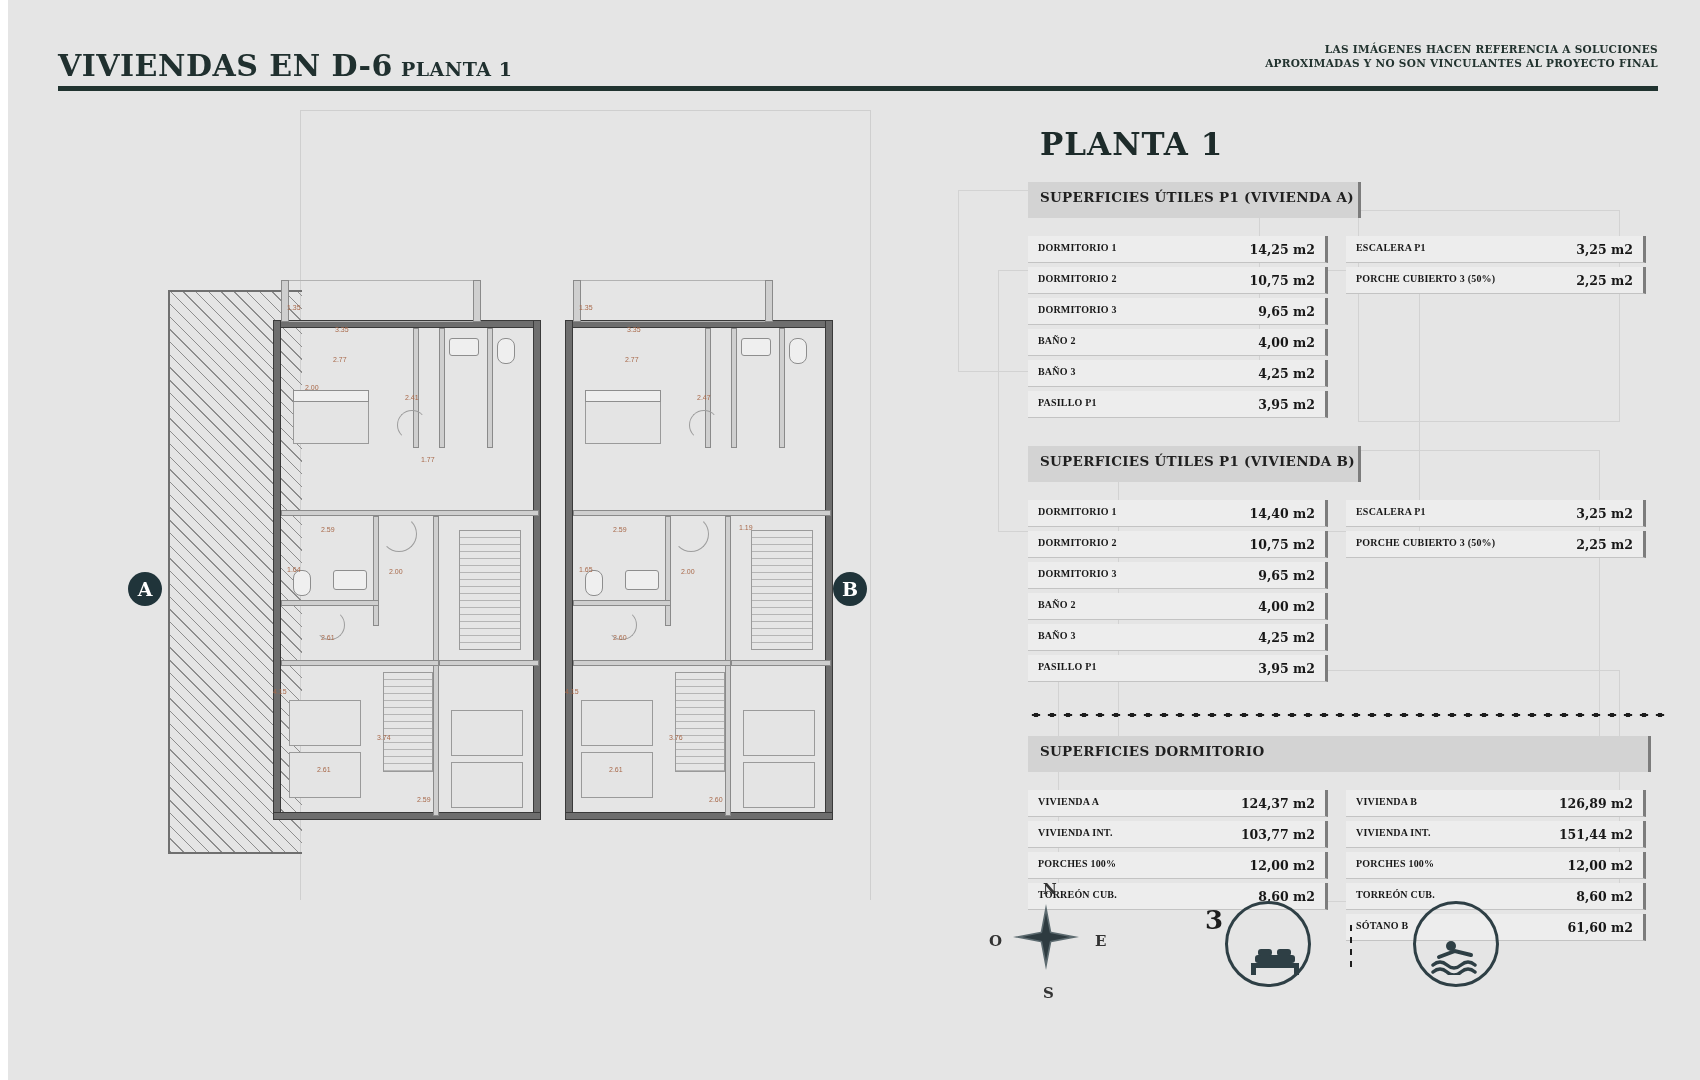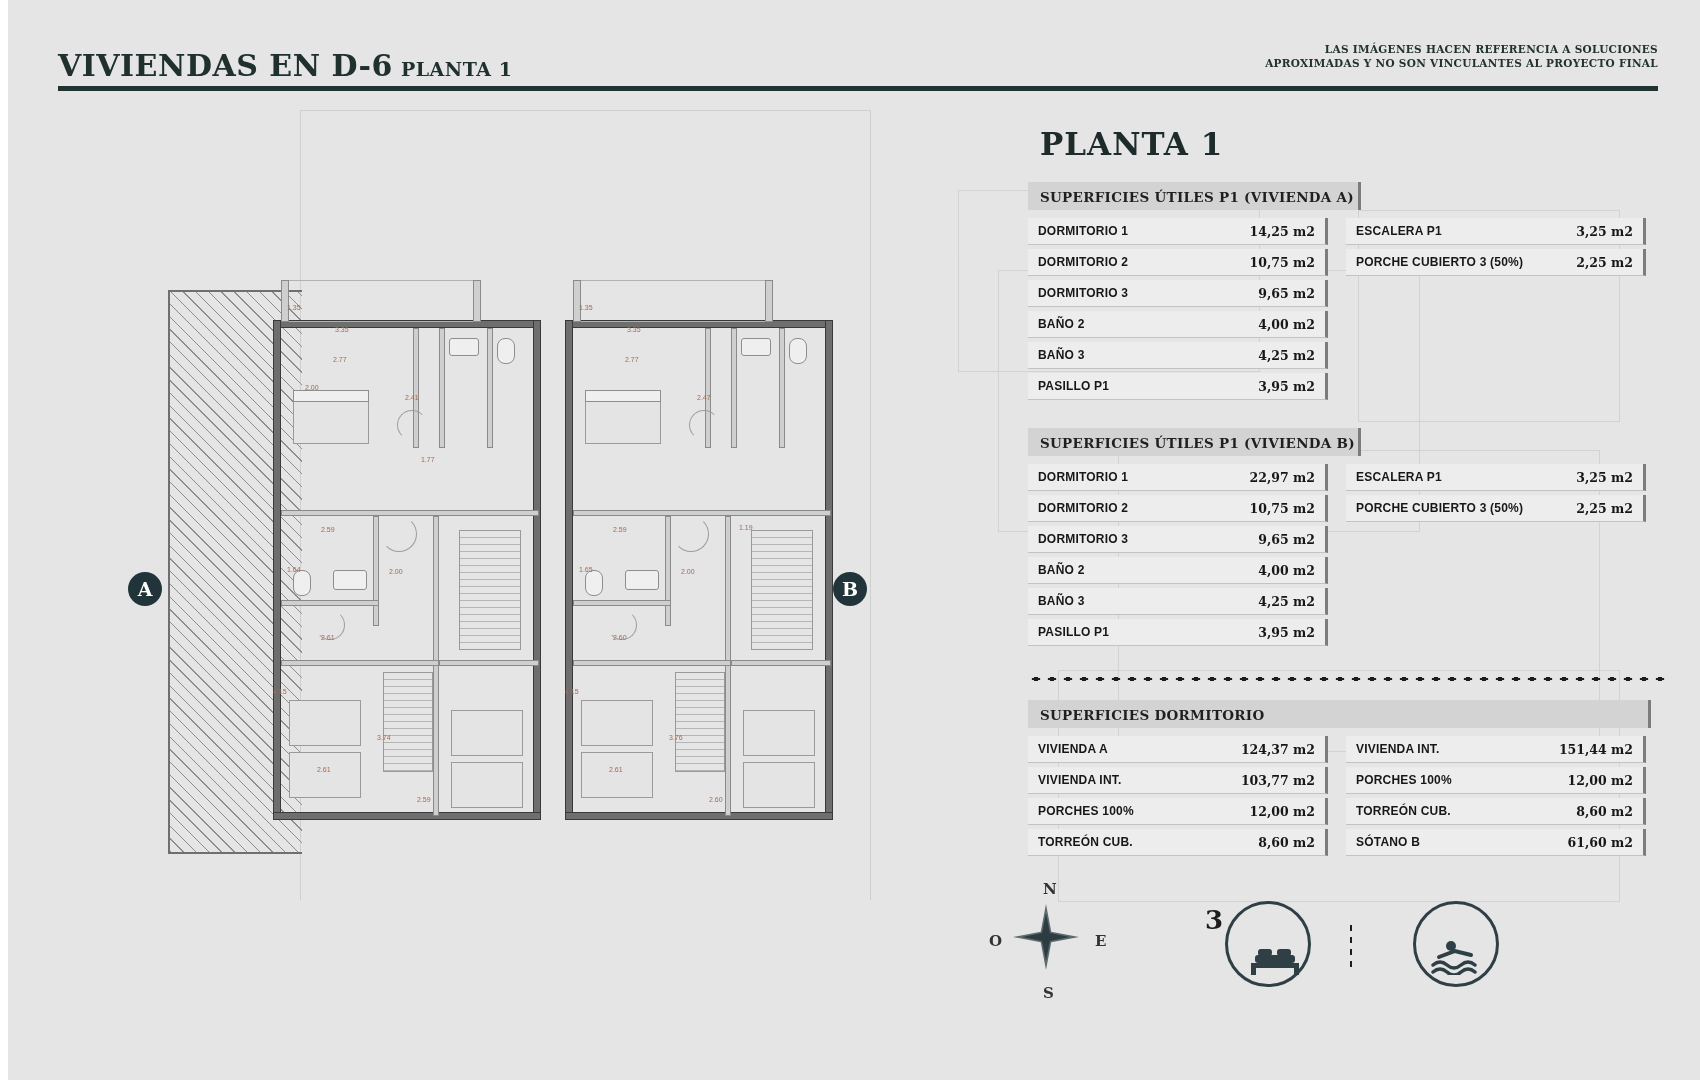--- a/index.html
+++ b/index.html
@@ -180,22 +180,22 @@
   .panel-title {
     font-family: "DejaVu Serif", serif;
     font-weight: bold;
     font-size: 31px;
     letter-spacing: 1px;
     color: #1d2b2a;
     margin: 16px 0 20px 12px;
   }
   .section-head {
     position: relative;
-    height: 28px;
-    margin-bottom: 8px;
+    height: 36px;
+    margin-bottom: 18px;
     width: 330px;
   }
   .section-head .bar {
     position: absolute;
     left: 0; top: 0;
     width: 100%; height: 100%;
     background: #d3d3d3;
     border-right: 3px solid #7c7c7c;
   }
   .section-head .txt {
@@ -220,23 +220,23 @@
     position: relative;
     height: 26px;
     margin-bottom: 4px;
     background: #ededed;
     border-bottom: 1px solid #c3c3c3;
   }
   .srow.dark-edge { border-right: 3px solid #7c7c7c; }
   .srow .lbl {
     position: absolute;
     left: 10px; top: 6px;
-    font-family: Liberation Sans, sans-serif;
-    font-weight: bold;
-    font-size: 12px;
+    font-family: Liberation Serif, serif;
+    font-weight: bold;
+    font-size: 10px;
     letter-spacing: 0.2px;
     color: #171717;
   }
   .srow .val {
     position: absolute;
     right: 10px; top: 6px;
     font-family: "DejaVu Serif", serif;
     font-weight: bold;
     font-size: 12.5px;
     color: #171717;
@@ -535,21 +535,21 @@
     <div style="height:24px;"></div>
 
     <div class="section-head">
       <div class="bar"></div>
       <div class="txt">SUPERFICIES ÚTILES P1 (VIVIENDA B)</div>
     </div>
     <div class="rows-wrap">
       <div class="col-left">
         <div class="srow dark-edge">
           <div class="lbl">DORMITORIO 1</div>
-          <div class="val">22,97 m2</div>
+          <div class="val">14,40 m2</div>
         </div>
         <div class="srow dark-edge">
           <div class="lbl">DORMITORIO 2</div>
           <div class="val">10,75 m2</div>
         </div>
         <div class="srow dark-edge">
           <div class="lbl">DORMITORIO 3</div>
           <div class="val">9,65 m2</div>
         </div>
         <div class="srow dark-edge">
@@ -596,20 +596,24 @@
         <div class="srow dark-edge">
           <div class="lbl">PORCHES 100%</div>
           <div class="val">12,00 m2</div>
         </div>
         <div class="srow dark-edge">
           <div class="lbl">TORREÓN CUB.</div>
           <div class="val">8,60 m2</div>
         </div>
       </div>
       <div class="col-right">
+        <div class="srow dark-edge">
+          <div class="lbl">VIVIENDA B</div>
+          <div class="val">126,89 m2</div>
+        </div>
         <div class="srow dark-edge">
           <div class="lbl">VIVIENDA INT.</div>
           <div class="val">151,44 m2</div>
         </div>
         <div class="srow dark-edge">
           <div class="lbl">PORCHES 100%</div>
           <div class="val">12,00 m2</div>
         </div>
         <div class="srow dark-edge">
           <div class="lbl">TORREÓN CUB.</div>

